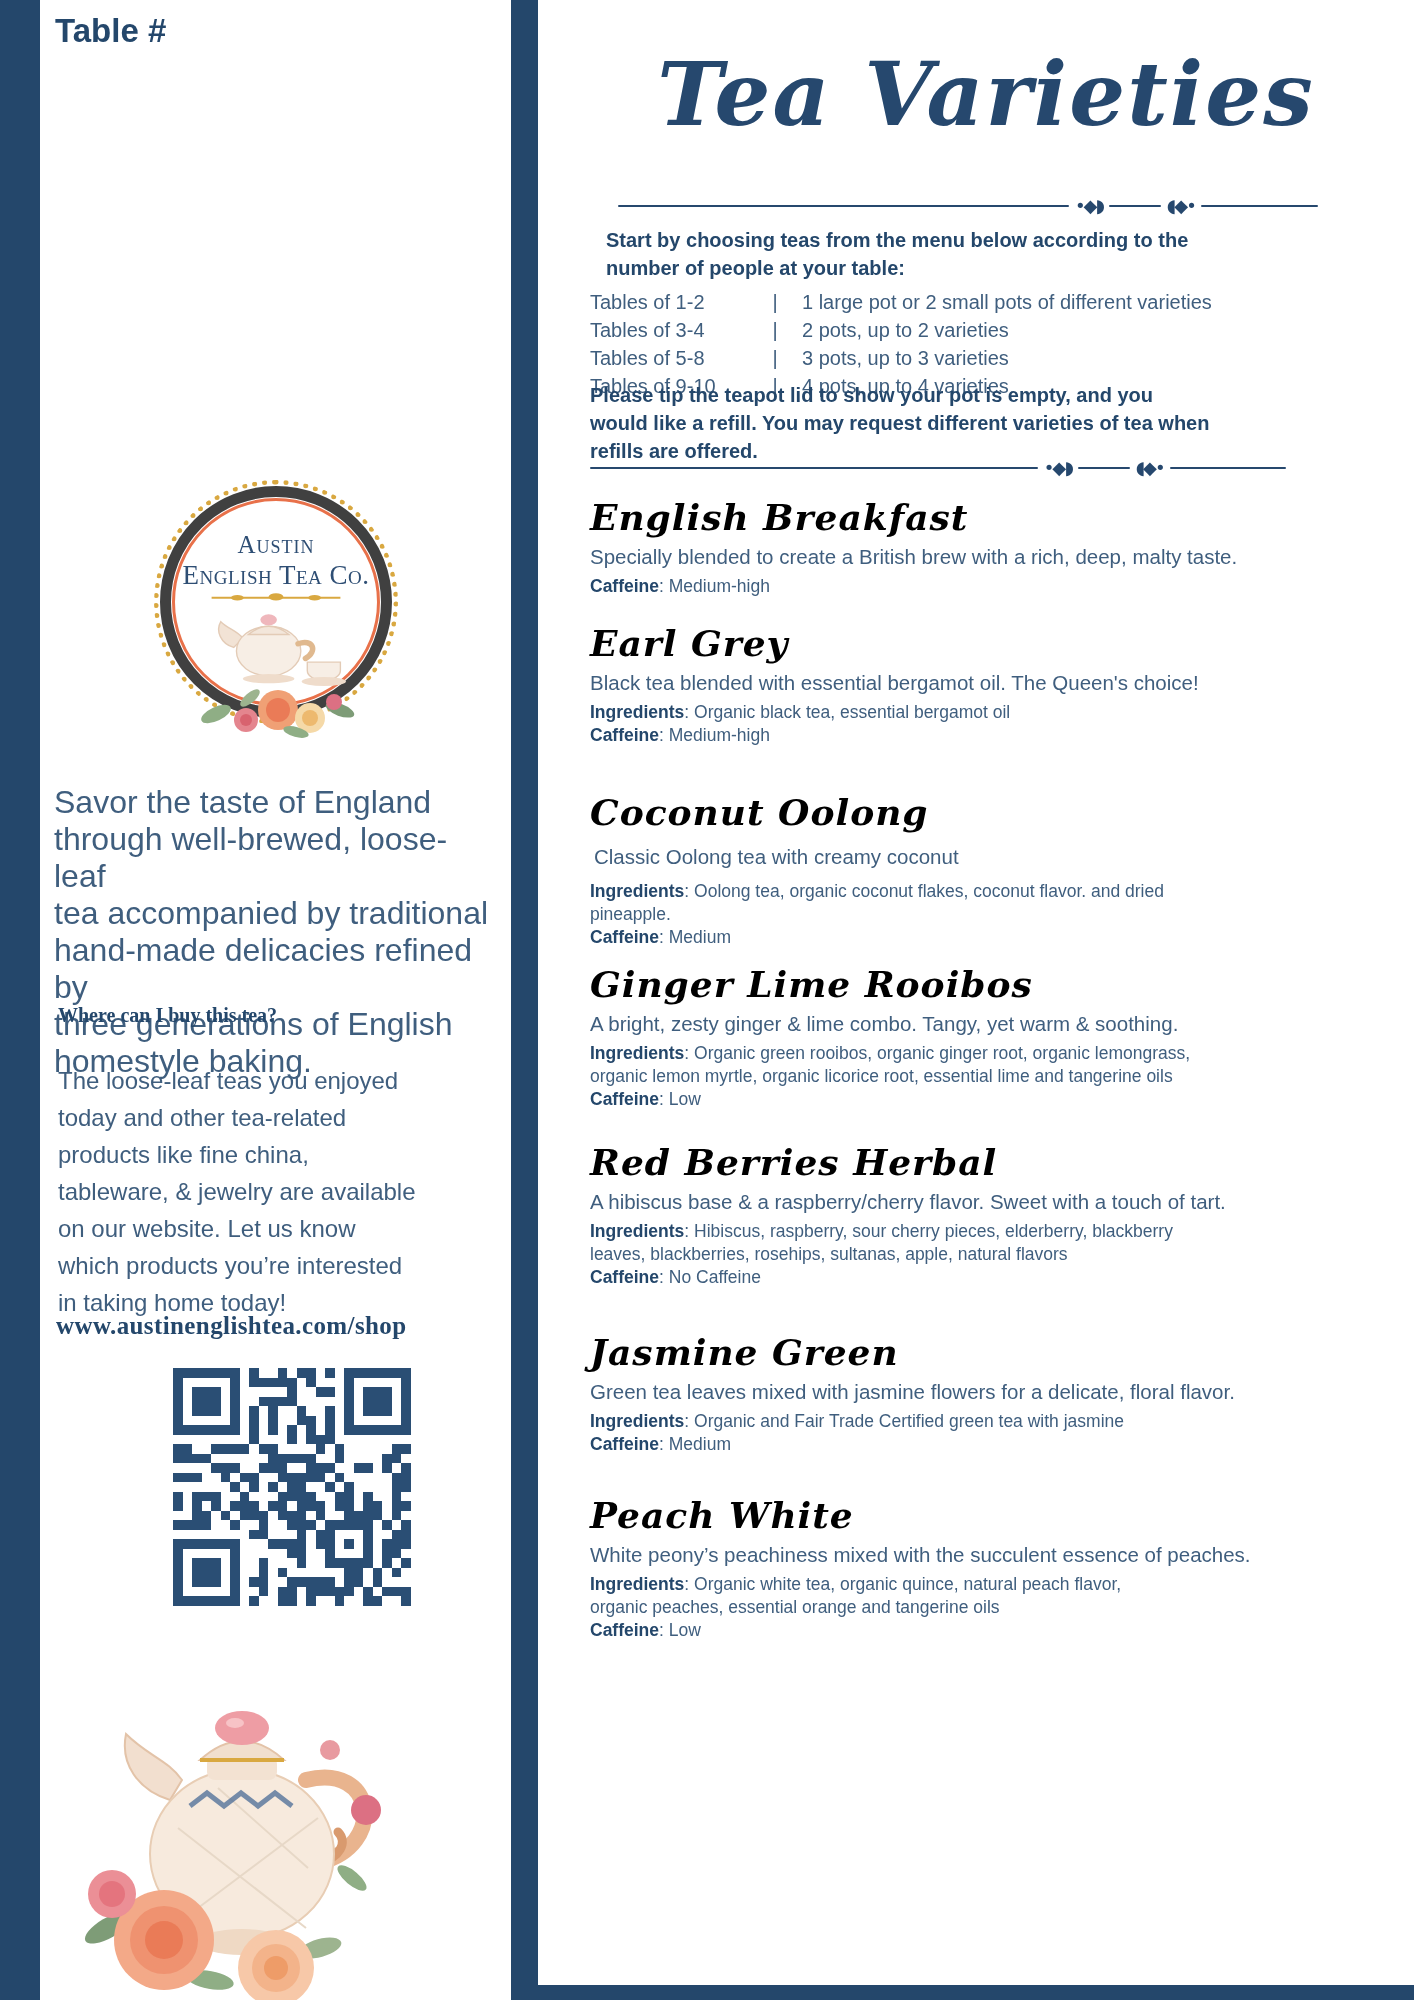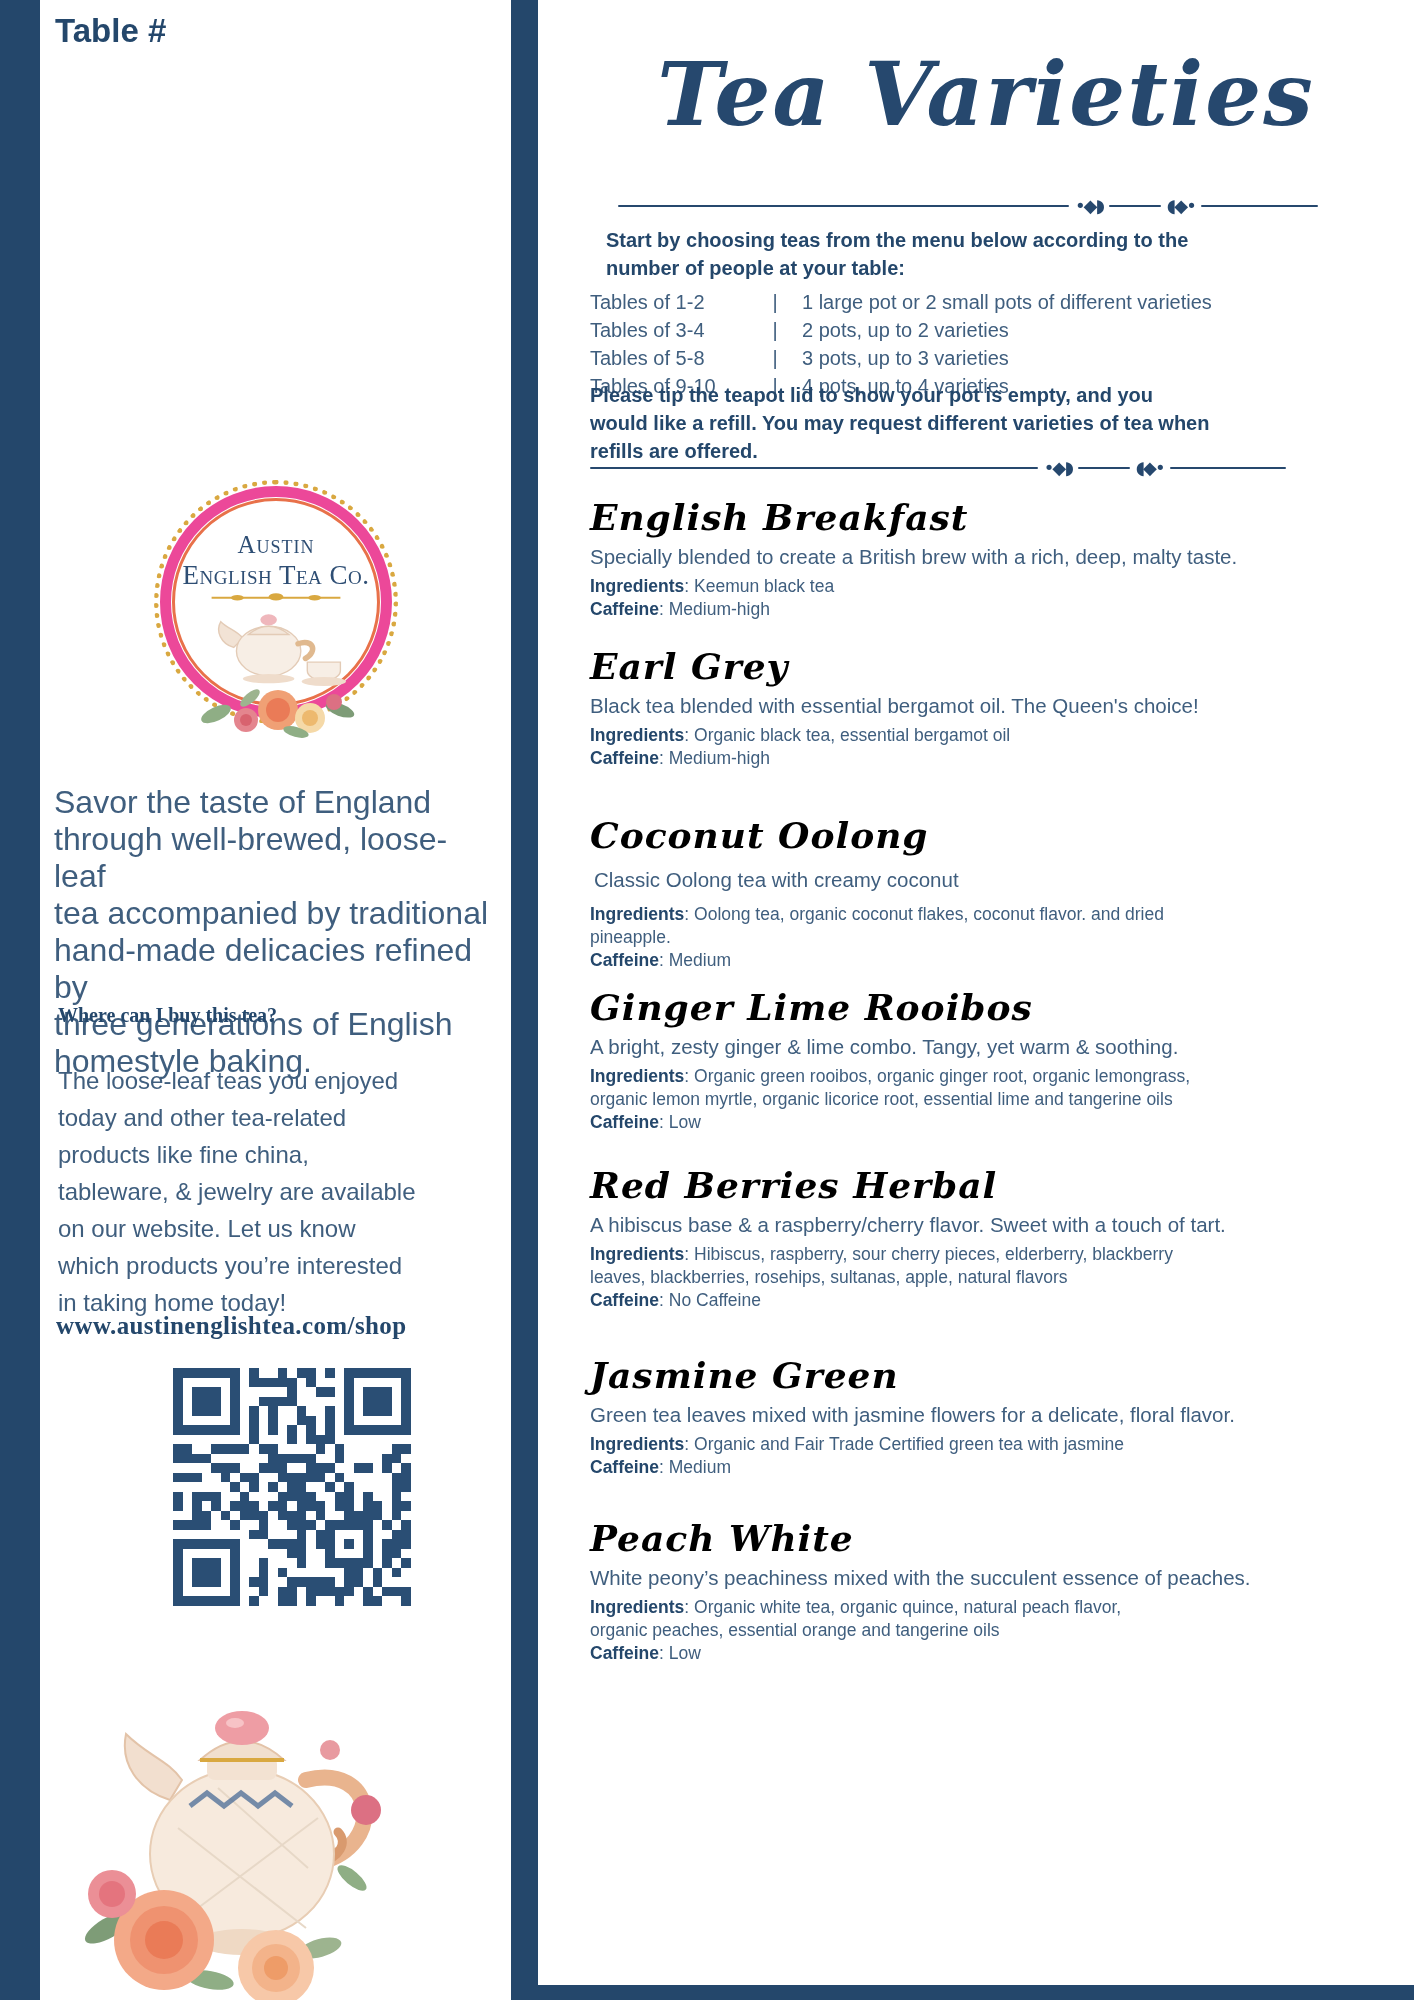--- a/index.html
+++ b/index.html
@@ -8,21 +8,21 @@
   
   .edge-left{position:absolute;left:0;top:0;width:40px;height:2000px;background:#24476B;}
   .vbar{position:absolute;left:511px;top:0;width:27px;height:2000px;background:#24476B;}
   .bottombar{position:absolute;left:538px;right:0;bottom:0;height:15px;background:#24476B;}
 
   
   .sidebar{position:absolute;left:40px;top:0;width:471px;height:2000px;}
   .table-label{position:absolute;left:15px;top:12px;font-weight:bold;font-size:33px;color:#24476B;}
   .logo{position:absolute;left:120px;top:486px;width:232px;height:262px;}
   .logo-ring{position:relative;width:232px;height:232px;border-radius:50%;
-             border:11px solid #ec4899;outline:5px dotted #D9A840;outline-offset:1px;
+             border:11px solid #404040;outline:5px dotted #D9A840;outline-offset:1px;
              background:#fff;box-sizing:border-box;}
   .logo-ring::before{content:"";position:absolute;inset:1px;border-radius:50%;border:3px solid #E8714A;}
   .logo-name{position:absolute;top:34px;left:0;width:100%;text-align:center;
              font-family:"Liberation Serif",serif;color:#2E4E74;font-variant:small-caps;line-height:1.15;}
   .logo-name .l1{font-size:25px;letter-spacing:1px;}
   .logo-name .l2{font-size:27px;letter-spacing:0.5px;}
   .logo-art{position:absolute;left:13px;top:92px;width:184px;height:104px;}
   .logo-flowers{position:absolute;left:28px;top:194px;width:180px;height:70px;}
   .side-text{position:absolute;left:14px;width:440px;white-space:pre-line;color:#3F5E7E;}
   .intro{top:752px;font-size:32px;line-height:37px;}
@@ -451,21 +451,20 @@
         <span class="orn">•◆◗</span>
         <span class="dline mid"></span>
         <span class="orn">◖◆•</span>
         <span class="dline grow-r"></span>
       </div>
 
     <div class="teas">
       <section class="tea tea0">
         <h2 class="tname">English Breakfast</h2>
         <p class="desc">Specially blended to create a British brew with a rich, deep, malty taste.</p>
-        <p class="meta"><b>Ingredients</b><span>: </span><span>Keemun black tea</span></p>
         <p class="meta"><b>Caffeine</b><span>: </span><span>Medium-high</span></p>
       </section>
       <section class="tea tea1">
         <h2 class="tname">Earl Grey</h2>
         <p class="desc">Black tea blended with essential bergamot oil. The Queen's choice!</p>
         <p class="meta"><b>Ingredients</b><span>: </span><span>Organic black tea, essential bergamot oil</span></p>
         <p class="meta"><b>Caffeine</b><span>: </span><span>Medium-high</span></p>
       </section>
       <section class="tea tea2">
         <h2 class="tname">Coconut Oolong</h2>

